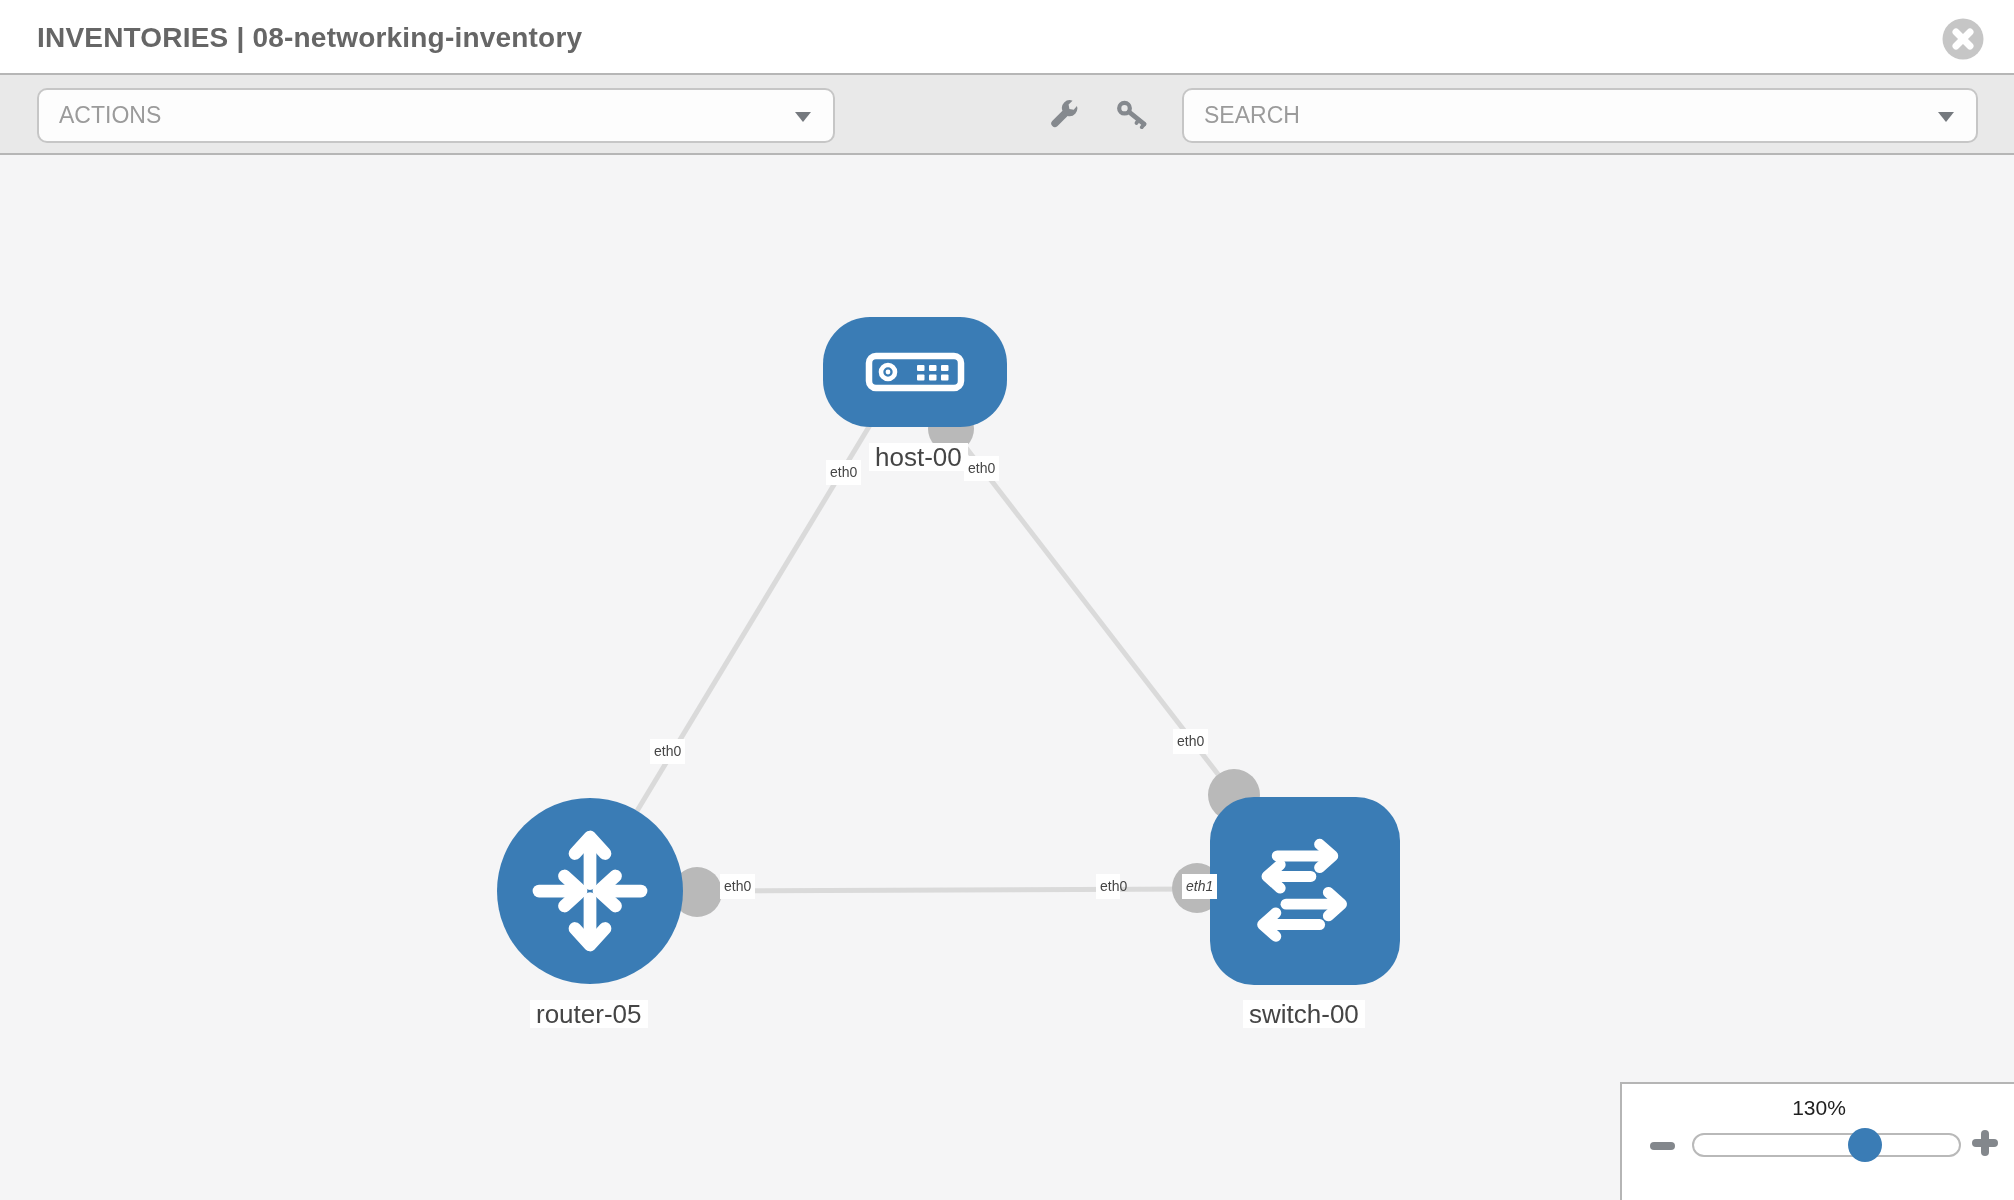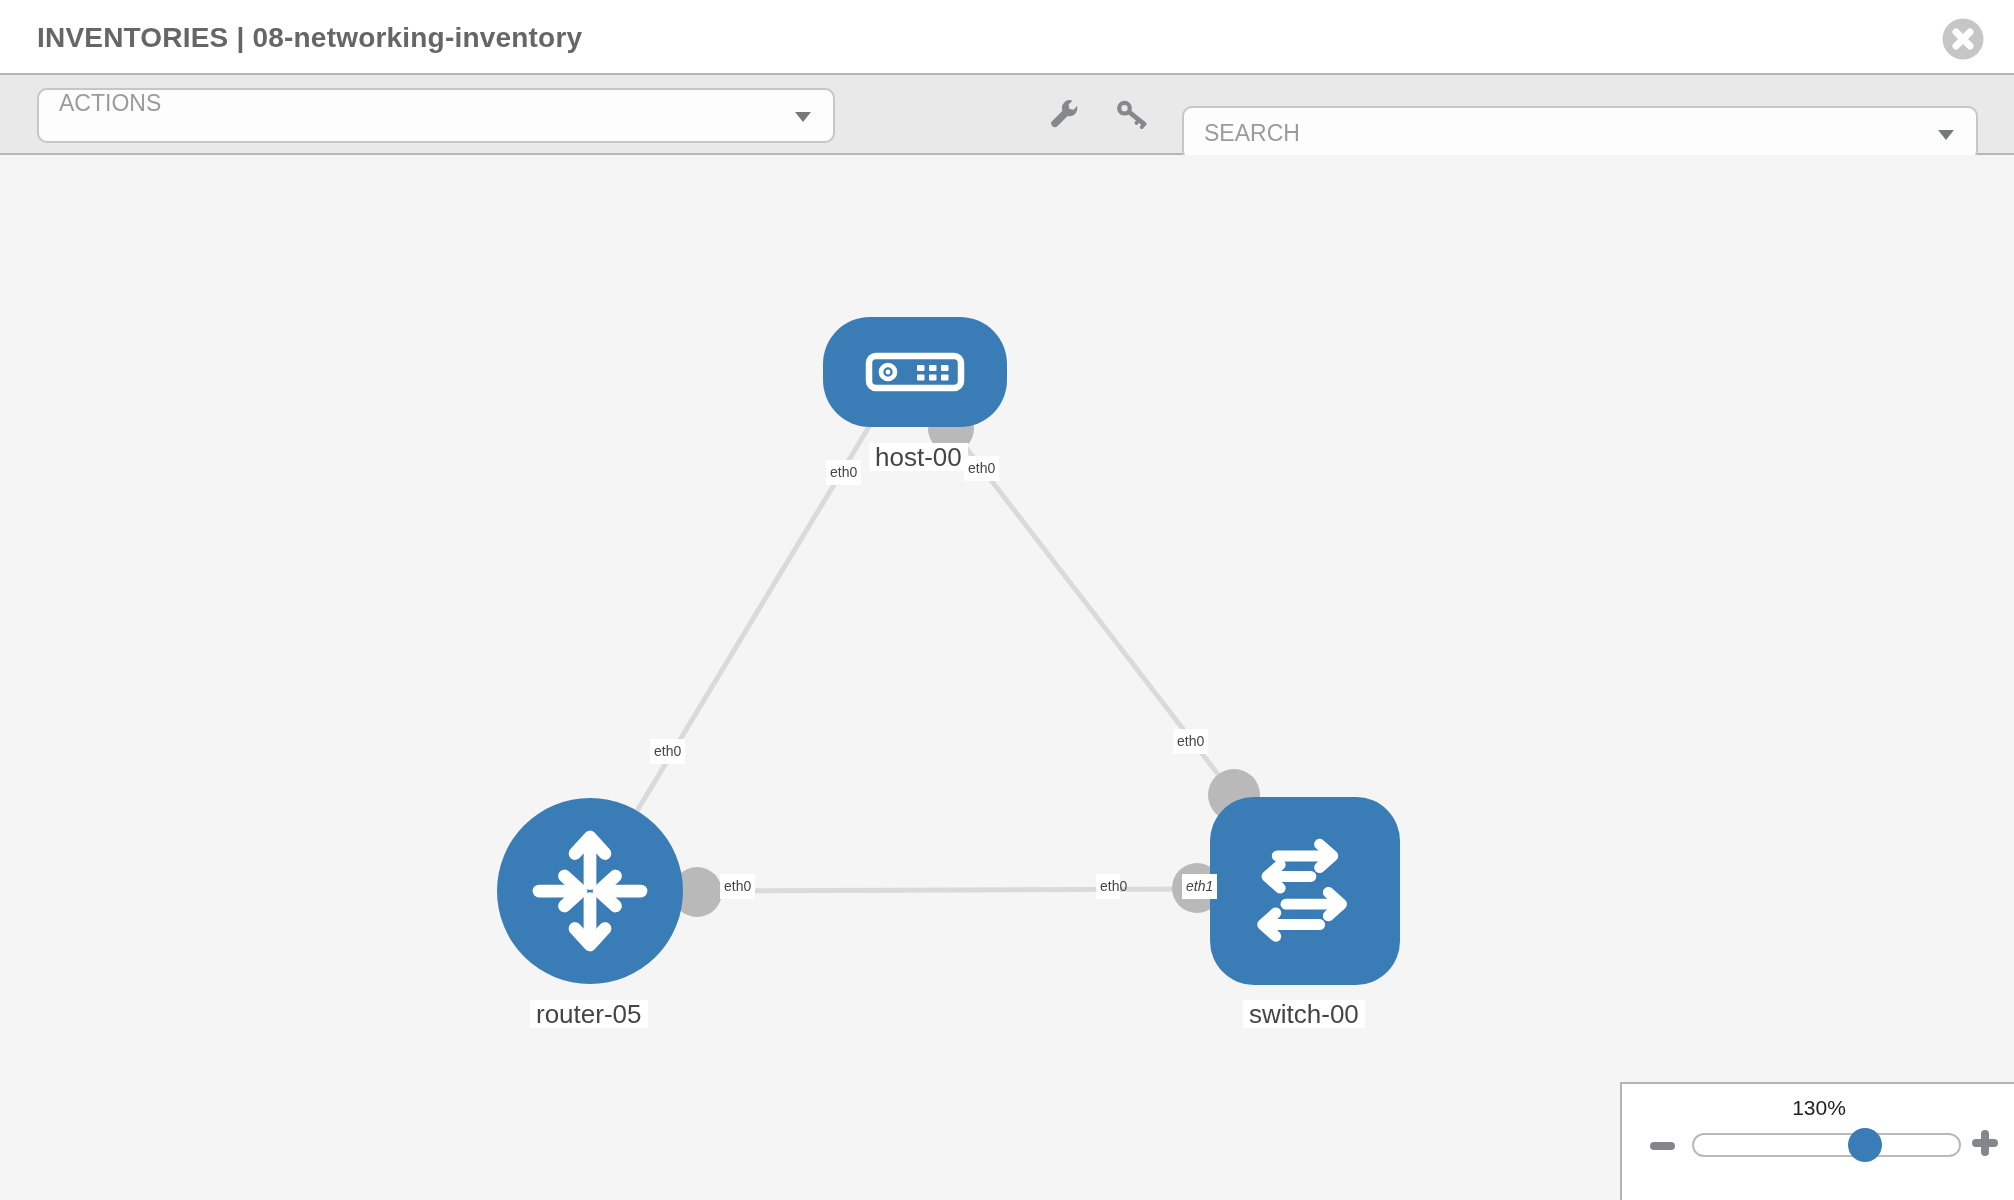--- a/index.html
+++ b/index.html
@@ -10,24 +10,24 @@
   
   .header { position:absolute; left:0; top:0; width:2014px; height:73px; background:#ffffff; }
   .page-title { position:absolute; left:37px; top:0; height:73px; line-height:76px;
                 font-size:28px; font-weight:bold; color:#666666; letter-spacing:0.2px; }
   .close-btn { position:absolute; left:1942px; top:18px; width:42px; height:42px; cursor:pointer; }
 
   
   .toolbar { position:absolute; left:0; top:73px; width:2014px; height:82px; background:#e9e9e9;
              border-top:2px solid #b6b6b6; border-bottom:2px solid #b6b6b6; }
   .select-box { position:absolute; top:13px; height:55px; background:#fdfdfd;
-                border:2px solid #c6c6c6; border-radius:10px; display:flex; 
+                border:2px solid #c6c6c6; border-radius:10px; display:flex; align-items:center;
                 padding:0 20px; color:#9b9b9b; font-size:23px; }
   .actions-box { left:37px; width:798px; }
-  .search-box  { left:1182px; width:796px;margin-top:18px; }
+  .search-box  { left:1182px; width:796px; }
   .search-box input { border:none; outline:none; background:transparent; flex:1;
                       font-family:"Liberation Sans", sans-serif; font-size:23px; color:#555; }
   .search-box input::placeholder { color:#9b9b9b; opacity:1; }
   .caret { position:absolute; right:22px; top:50%; margin-top:-4px; width:0; height:0;
            border-left:8px solid transparent; border-right:8px solid transparent;
            border-top:10px solid #75797e; }
   .tool-icon { position:absolute; top:24px; }
   .wrench { left:1048px; } .key { left:1116px; }
 
   

